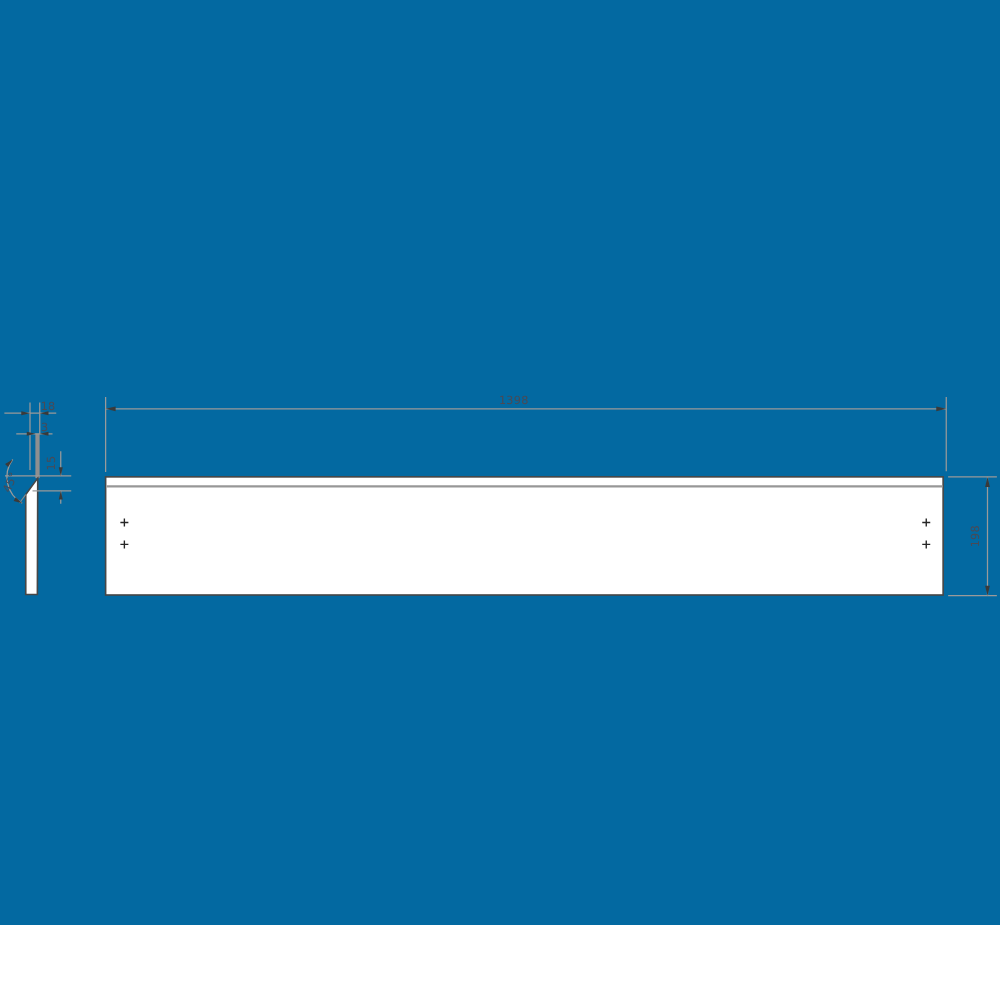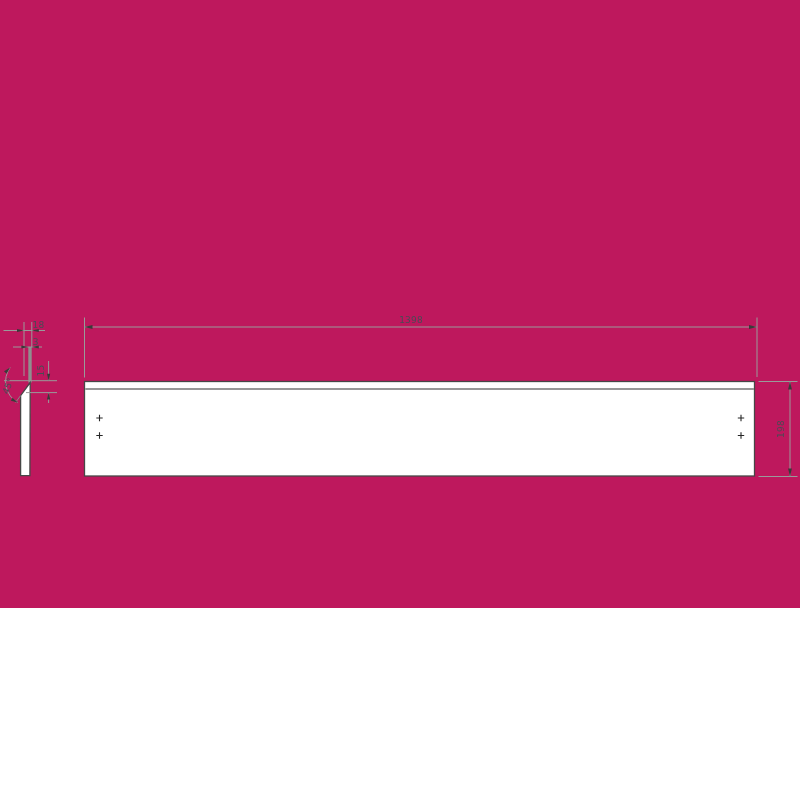--- a/index.html
+++ b/index.html
@@ -7,22 +7,22 @@
     padding: 0;
     background: #ffffff;
     width: 800px;
     height: 800px;
     overflow: hidden;
     font-family: "DejaVu Sans", "Liberation Sans", sans-serif;
   }
   .canvas {
     position: relative;
     width: 800px;
-    height: 608px;
-    background: #be185d;
+    height: 740px;
+    background: #0369a1;
   }
   svg { display: block; }
   .outline {
     stroke: #474747;
     stroke-width: 1.3;
     fill: #ffffff;
   }
   .fold {
     stroke: #979797;
     stroke-width: 1.8;

